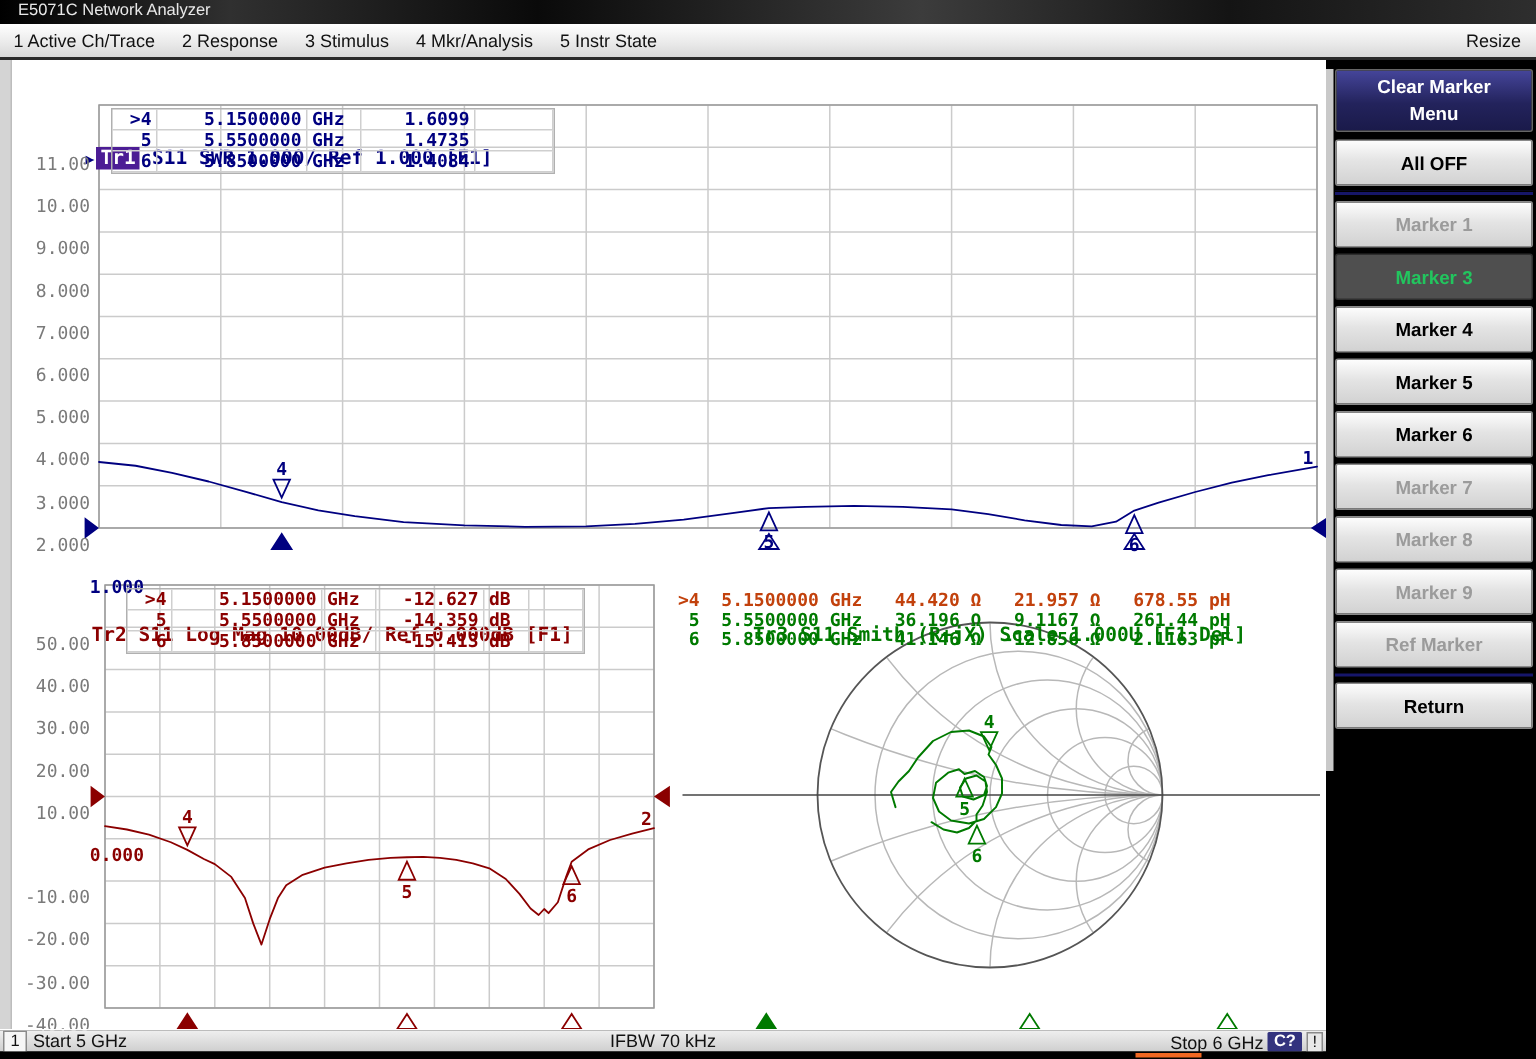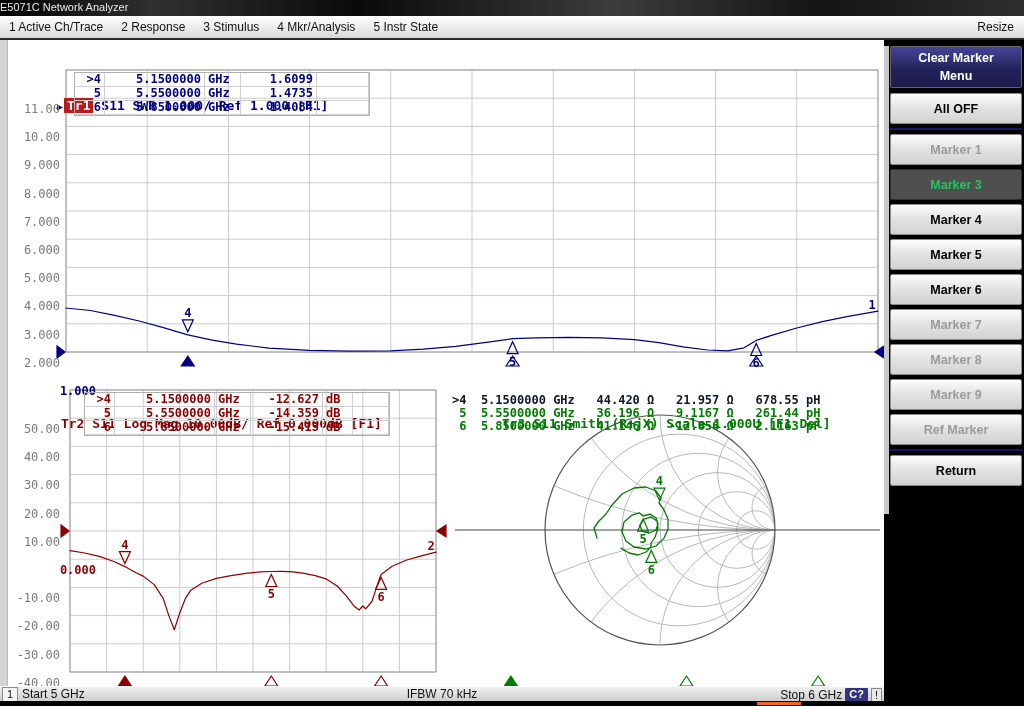--- a/index.html
+++ b/index.html
@@ -3,38 +3,38 @@
 <meta charset="utf-8">
 <style>
   html,body{margin:0;padding:0;background:#000;}
   body{width:1024px;height:706px;position:relative;overflow:hidden;
        font-family:"Liberation Sans",sans-serif;-webkit-font-smoothing:antialiased;}
   .screen{position:absolute;left:0;top:0;width:1024px;height:706px;background:#000;}
 
   
   .title-bar{position:absolute;left:0;top:0;width:1024px;height:16px;
     background:linear-gradient(90deg,#000 0%,#303030 15%,#0a0a0a 35%,#3c3c3c 60%,#141414 80%,#2e2e2e 100%);
-    color:#e8e8e8;font-size:11px;line-height:15px;padding-left:0;box-sizing:border-box;}
+    color:#e8e8e8;font-size:11px;line-height:15px;padding-left:12px;box-sizing:border-box;}
   .menu-bar{position:absolute;left:0;top:16px;width:1024px;height:24px;
     background:linear-gradient(#ffffff,#e9e9e9 60%,#d8d8d8);
     border-bottom:2px solid #2a2a2a;box-sizing:border-box;
     display:flex;align-items:center;font-size:12px;color:#111;}
   .menu-item{padding:3px 9px;cursor:default;}
   .menu-right{margin-left:auto;padding:3px 10px;}
 
   
   .main-area{position:absolute;left:0;top:40px;width:884px;height:646px;background:#fff;}
   .left-gutter{position:absolute;left:0;top:0;width:8px;height:646px;background:#d4d4d4;
     border-right:1px solid #bdbdbd;box-sizing:border-box;}
   #main-svg{position:absolute;left:0;top:0;}
 
   .tr-header{position:absolute;font-family:"DejaVu Sans Mono",monospace;
     font-size:13px;font-weight:bold;white-space:pre;}
   .tr-arrow{color:#000080;font-size:10px;margin-right:1px;}
-  .tr-tag{background:#b91c1c;color:#fff;padding:0 3px;}
+  .tr-tag{background:#4c1d95;color:#fff;padding:0 3px;}
 
   .ylab{position:absolute;width:52px;text-align:right;
     font-family:"DejaVu Sans Mono",monospace;font-size:12px;color:#7a7a7a;}
   .ylab.ref{font-weight:bold;padding-left:36px;}
 
   .mtable{position:absolute;display:grid;
     font-family:"DejaVu Sans Mono",monospace;font-size:12px;font-weight:bold;
     border:1px solid #b0b0b0;background:transparent;}
   .mtable .c{border-right:1px solid #cfcfcf;border-bottom:1px solid #cfcfcf;
     padding:0 3px;line-height:13px;white-space:pre;}
@@ -277,21 +277,21 @@
           <div class="c"></div>
           <div class="c num">6</div>
           <div class="c num">5.8500000</div>
           <div class="c">GHz</div>
           <div class="c num">-15.413</div>
           <div class="c">dB</div>
           <div class="c"></div>
         </div>
       </div>
     <div id="tr3-mrows">
-        <div class="mrow3" style="left:452px;top:354px;color:#0f172a;">&gt;4  5.1500000 GHz   44.420 Ω   21.957 Ω   678.55 pH</div>
+        <div class="mrow3" style="left:452px;top:354px;color:#c2410c;">&gt;4  5.1500000 GHz   44.420 Ω   21.957 Ω   678.55 pH</div>
         <div class="mrow3" style="left:452px;top:367px;color:#007a00;"> 5  5.5500000 GHz   36.196 Ω   9.1167 Ω   261.44 pH</div>
         <div class="mrow3" style="left:452px;top:380px;color:#007a00;"> 6  5.8500000 GHz   41.146 Ω  -12.856 Ω   2.1163 pF</div>
       </div>
   </div>
 
   <div class="sidebar">
     <div class="sidebar-strip"></div>
     <div class="menu-title">
       <span>Clear Marker</span>
       <span>Menu</span>

